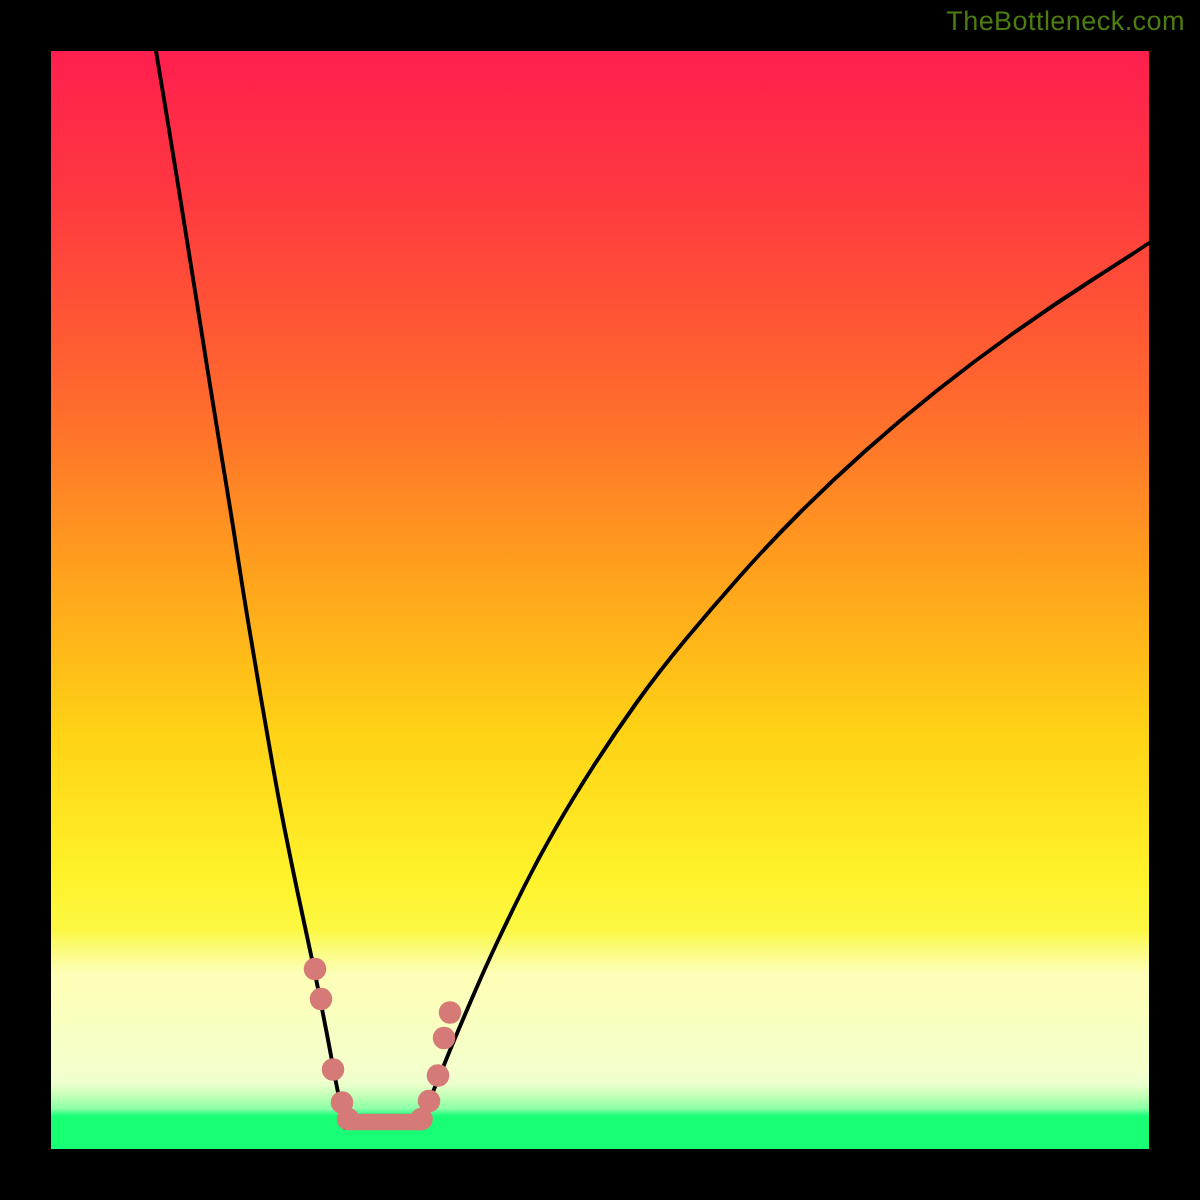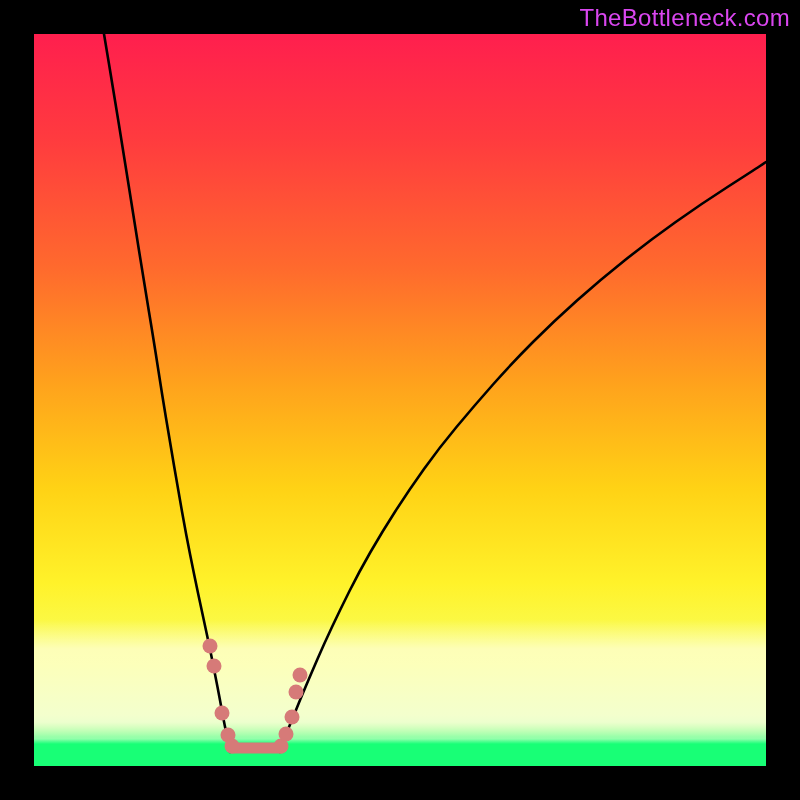--- a/index.html
+++ b/index.html
@@ -14,22 +14,22 @@
   .frame {
     position: relative;
     width: 800px;
     height: 800px;
     background: #000;
   }
   .watermark {
     position: absolute;
     top: 4px;
     right: 10px;
-    color: #d946ef;
-    font-size: 24px;
+    color: #4d7c0f;
+    font-size: 18px;
     font-weight: 500;
     letter-spacing: 0.3px;
     z-index: 10;
   }
   .plot-area {
     position: absolute;
     left: 34px;
     top: 34px;
     width: 732px;
     height: 732px;

